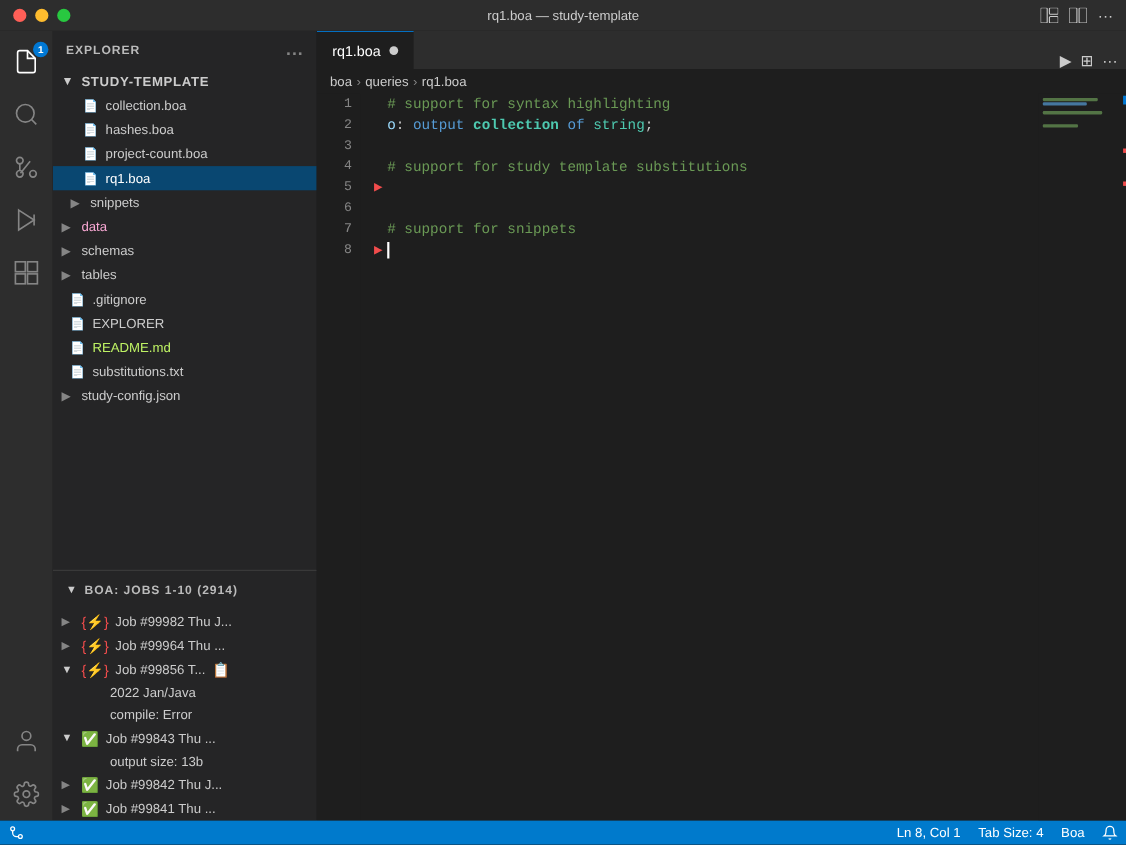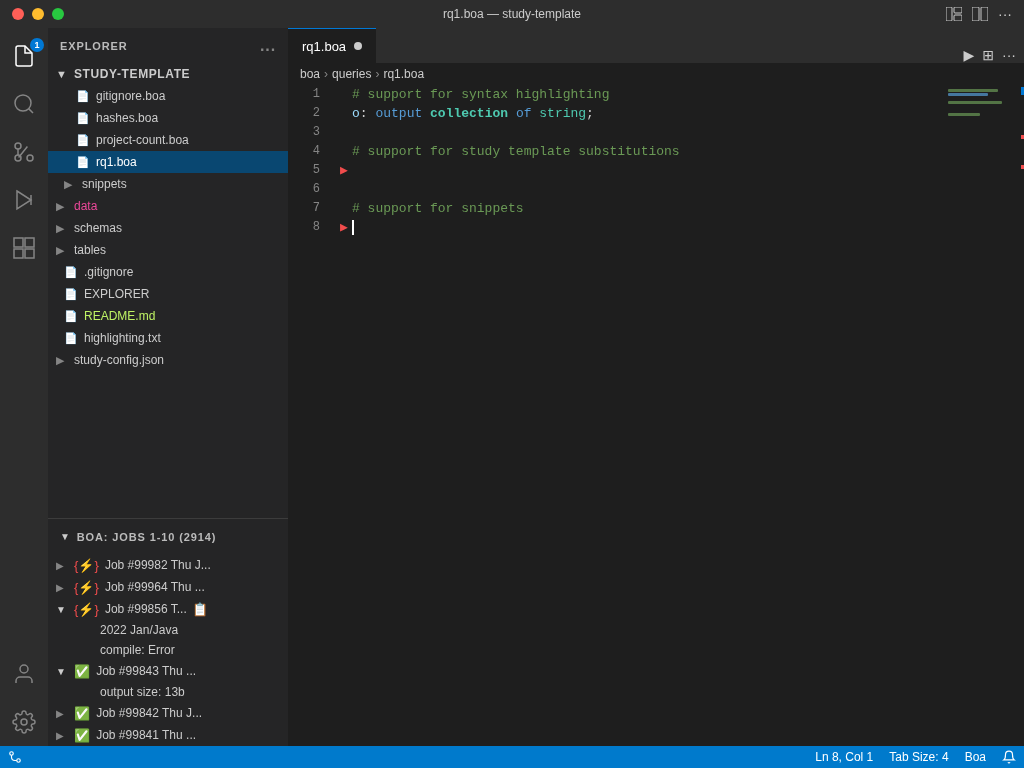--- a/index.html
+++ b/index.html
@@ -437,41 +437,41 @@
     </div>
     <div class="file-tree">
 
       <div class="tree-item" style="padding-left:8px;">
         <span class="icon chevron" style="width:14px;color:#cccccc;font-size:11px;">▼</span>
         <span style="color:#cccccc;font-weight:600;font-size:12px;letter-spacing:0.05em;">STUDY-TEMPLATE</span>
       </div>
 
       <div class="tree-item" style="padding-left:28px;">
         <span class="icon" style="color:#569cd6;font-size:11px;">📄</span>
-        <span style="color:#cccccc;font-size:12px;">gitignore.boa</span>
+        <span style="color:#cccccc;font-size:12px;">collection.boa</span>
       </div>
       <div class="tree-item" style="padding-left:28px;">
         <span class="icon" style="color:#569cd6;font-size:11px;">📄</span>
         <span style="color:#cccccc;font-size:12px;">hashes.boa</span>
       </div>
       <div class="tree-item" style="padding-left:28px;">
         <span class="icon" style="color:#569cd6;font-size:11px;">📄</span>
         <span style="color:#cccccc;font-size:12px;">project-count.boa</span>
       </div>
       <div class="tree-item active" style="padding-left:28px;">
         <span class="icon" style="font-size:11px;">📄</span>
         <span style="font-size:12px;">rq1.boa</span>
       </div>
       <div class="tree-item" style="padding-left:16px;">
         <span class="icon chevron" style="width:14px;color:#858585;font-size:11px;">▶</span>
         <span style="color:#cccccc;font-size:12px;">snippets</span>
       </div>
       <div class="tree-item" style="padding-left:8px;">
         <span class="icon chevron" style="width:14px;color:#858585;font-size:11px;">▶</span>
-        <span style="color:#ec4899;font-size:12px;text-align:center;">data</span>
+        <span style="color:#f9a8d4;font-size:12px;text-align:center;">data</span>
       </div>
       <div class="tree-item" style="padding-left:8px;">
         <span class="icon chevron" style="width:14px;color:#858585;font-size:11px;">▶</span>
         <span style="color:#cccccc;font-size:12px;">schemas</span>
       </div>
       <div class="tree-item" style="padding-left:8px;">
         <span class="icon chevron" style="width:14px;color:#858585;font-size:11px;">▶</span>
         <span style="color:#cccccc;font-size:12px;">tables</span>
       </div>
       <div class="tree-item" style="padding-left:16px;">
@@ -481,21 +481,21 @@
       <div class="tree-item" style="padding-left:16px;">
         <span class="icon" style="color:#858585;font-size:11px;">📄</span>
         <span style="color:#cccccc;font-size:12px;">EXPLORER</span>
       </div>
       <div class="tree-item" style="padding-left:16px;">
         <span class="icon" style="color:#858585;font-size:11px;">📄</span>
         <span style="color:#bef264;font-size:12px;">README.md</span>
       </div>
       <div class="tree-item" style="padding-left:16px;">
         <span class="icon" style="color:#858585;font-size:11px;">📄</span>
-        <span style="color:#cccccc;font-size:12px;">highlighting.txt</span>
+        <span style="color:#cccccc;font-size:12px;">substitutions.txt</span>
       </div>
       <div class="tree-item" style="padding-left:8px;">
         <span class="icon chevron" style="width:14px;color:#858585;font-size:11px;">▶</span>
         <span style="color:#cccccc;font-size:12px;text-align:center;">study-config.json</span>
       </div>
     </div>
 
     <div class="boa-section">
       <div class="boa-header">
         <span style="color:#cccccc;font-size:10px;">▼</span>

